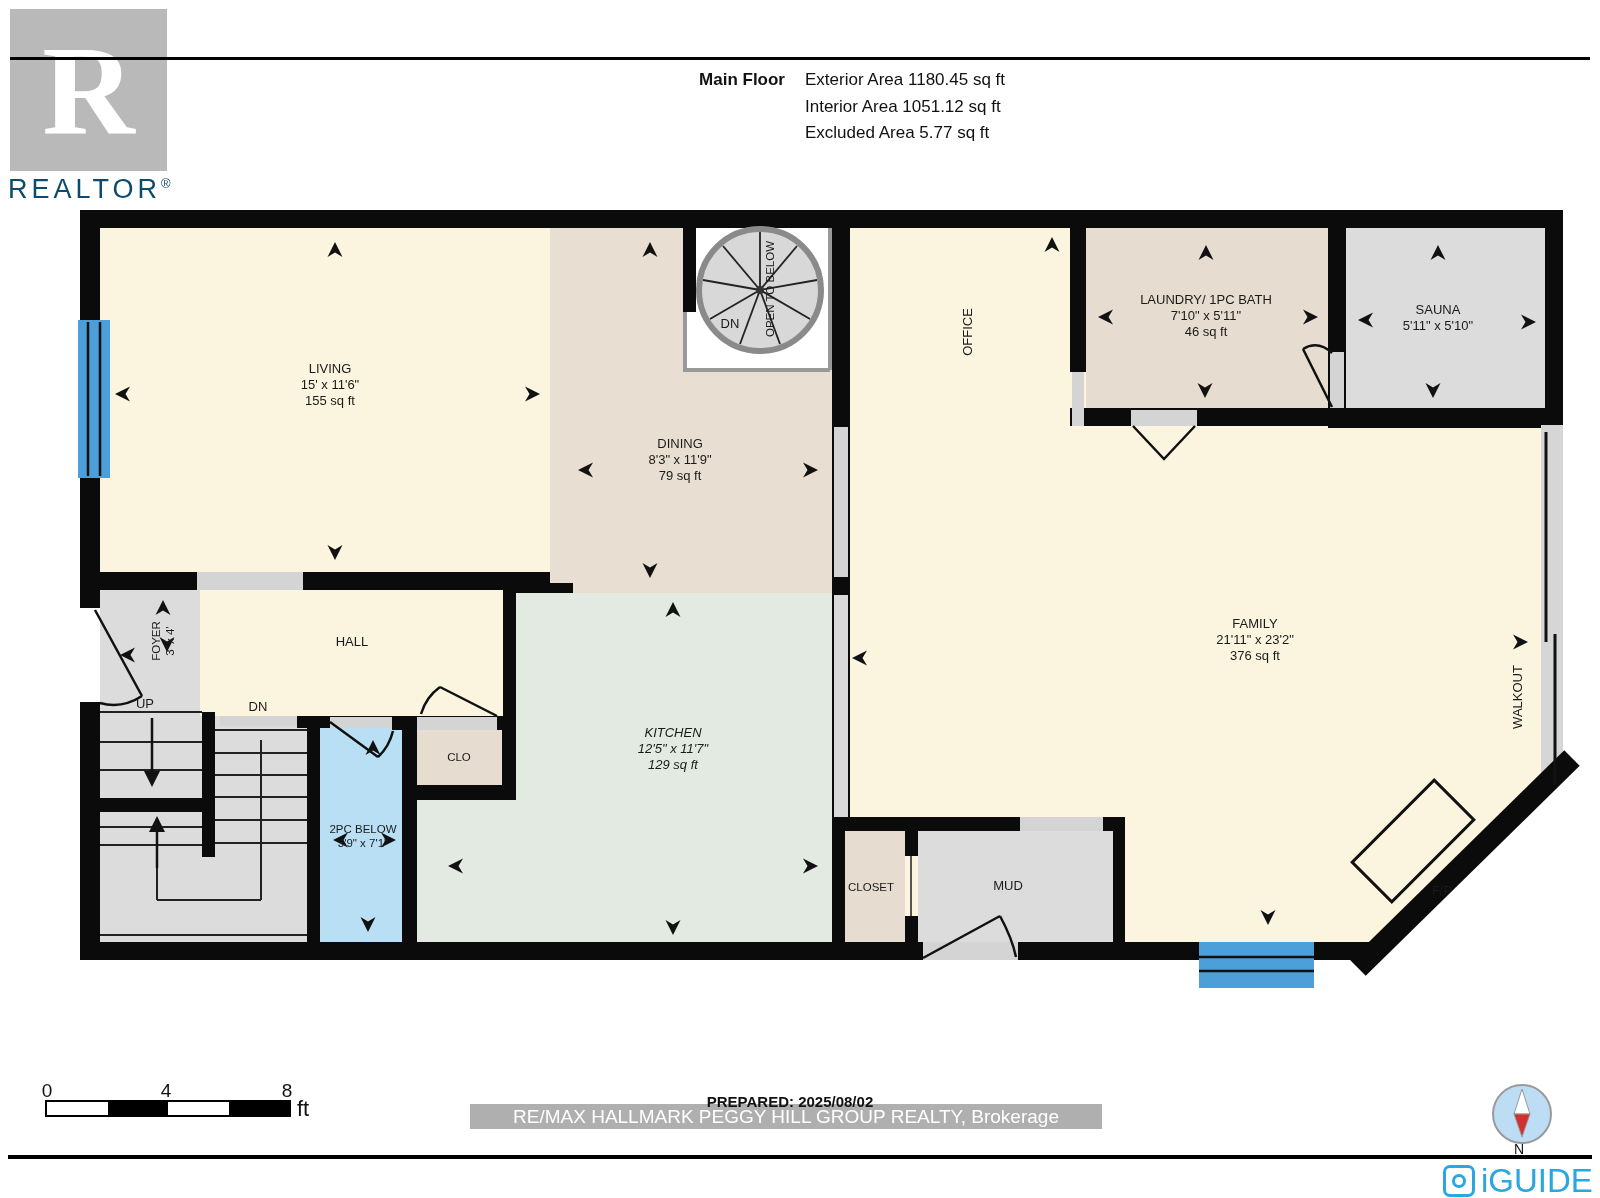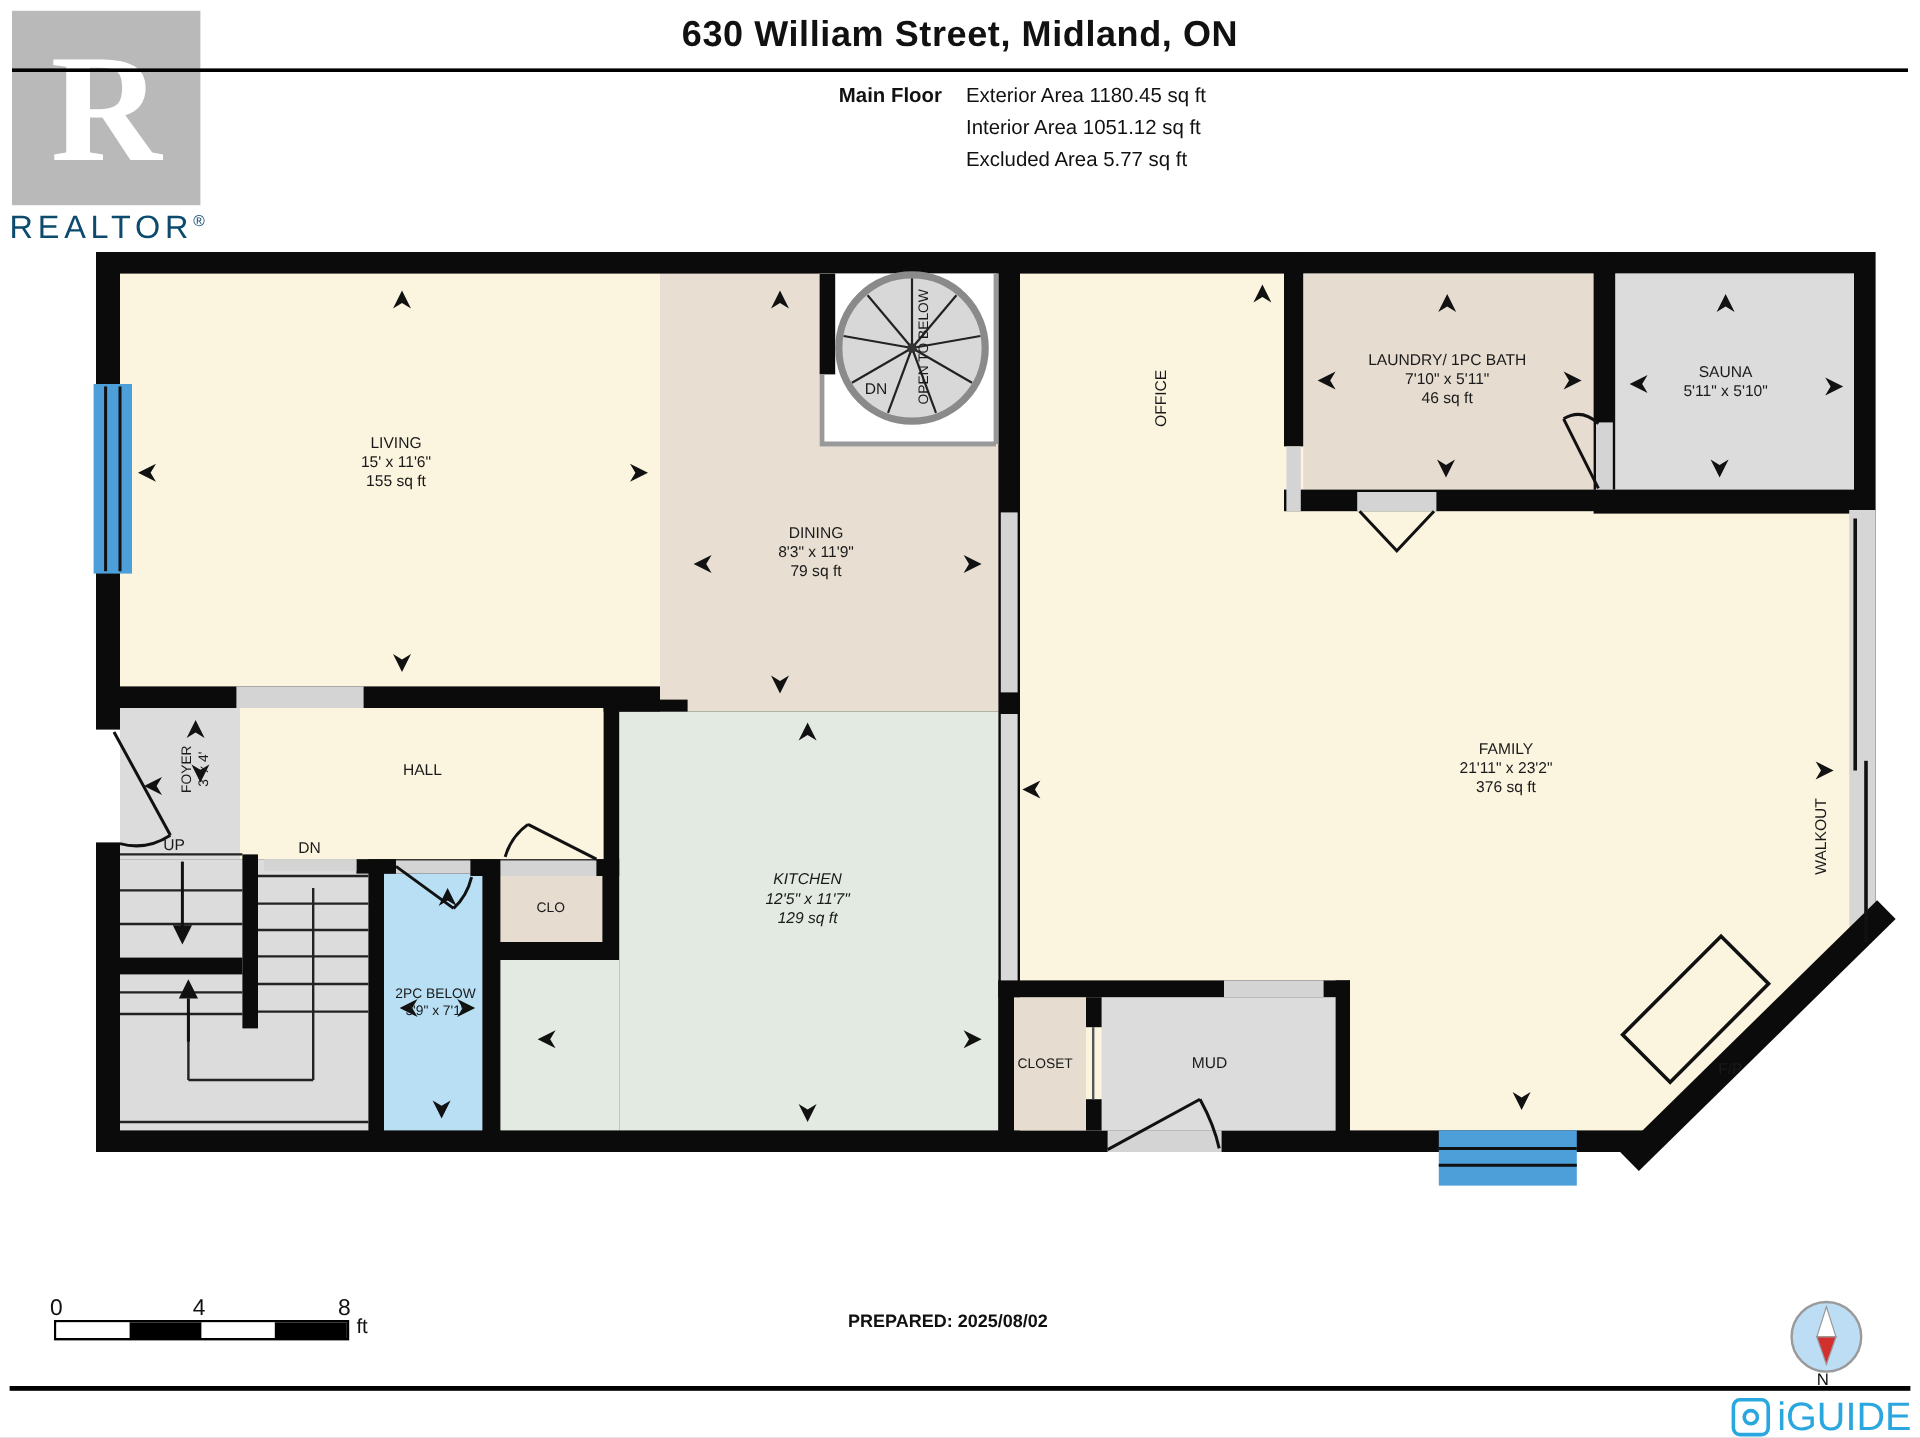--- a/index.html
+++ b/index.html
@@ -28,39 +28,38 @@
   .overlay{position:absolute;left:0;top:0;z-index:20;overflow:visible;}
   .lbl{position:absolute;transform:translate(-50%,-50%);text-align:center;font-size:13px;
        line-height:16px;color:#1a1a1a;white-space:nowrap;z-index:30;}
   .lbl.sm{font-size:11.5px;line-height:14px;}
   .lbl.rot{transform:translate(-50%,-50%) rotate(-90deg);}
   
   .tick{font-size:19px;transform:translate(-50%,0);}
   .sbar{left:45px;top:1100px;width:242px;height:13px;border:2px solid #000;display:flex;z-index:5;}
   .sbar i{flex:1;} .sbar i:nth-child(1),.sbar i:nth-child(3){background:#fff;}
   .sbar i:nth-child(2),.sbar i:nth-child(4){background:#000;}
-  .ftunit{left:297px;top:1096px;font-size:17px;}
+  .ftunit{left:297px;top:1096px;font-size:22px;}
   .prepared{left:640px;top:1093px;width:300px;text-align:center;font-size:15px;font-weight:bold;z-index:40;}
   .wmark{left:470px;top:1104px;width:632px;height:25px;background:rgba(168,168,168,.92);color:#fff;
          font-size:19px;text-align:center;line-height:25px;white-space:nowrap;overflow:hidden;z-index:35;}
   .disc{left:10px;top:1169px;font-size:15px;color:#000;}
   .compass{left:1492px;top:1084px;width:56px;height:56px;border-radius:50%;
            background:#BCDDF3;border:2px solid #9a9a9a;z-index:5;}
   .nlbl{left:1519px;top:1141px;transform:translate(-50%,0);font-size:14px;}
   .iguide{left:1443px;top:1164px;display:flex;align-items:center;gap:6px;z-index:5;}
   .igicon{width:26px;height:26px;border:3px solid #2AA7DF;border-radius:7px;position:relative;}
   .igicon i{position:absolute;left:6px;top:6px;width:8px;height:8px;border:3px solid #2AA7DF;border-radius:50%;}
   .igtext{color:#2AA7DF;font-size:33px;line-height:33px;}
 </style>
 </head>
 <body>
 
 <div id="canvas">
 
-  <div class="abs title">630 William Street, Midland, ON</div>
   <div class="abs hline" style="left:10px;top:57px;width:1580px;"></div>
   <div class="abs floorlbl">Main Floor</div>
   <div class="abs areatxt" style="top:70px;">Exterior Area 1180.45 sq ft</div>
   <div class="abs areatxt" style="top:97px;">Interior Area 1051.12 sq ft</div>
   <div class="abs areatxt" style="top:123px;">Excluded Area 5.77 sq ft</div>
 
   <div class="abs rlogo">
       <span>R</span>
     </div>
   <div class="abs rword"><span>REALTOR</span><sup>®</sup></div>
@@ -286,20 +285,21 @@
   <div class="abs tick" style="left:166px;top:1080px;">4</div>
   <div class="abs tick" style="left:287px;top:1080px;">8</div>
   <div class="abs sbar">
       <i></i>
       <i></i>
       <i></i>
       <i></i>
     </div>
   <div class="abs ftunit">ft</div>
 
+  <div class="abs wmark">RE/MAX HALLMARK PEGGY HILL GROUP REALTY, Brokerage</div>
   <div class="abs prepared">PREPARED: 2025/08/02</div>
 
   <div class="abs hline" style="left:8px;top:1155px;width:1584px;height:4px;"></div>
 
   <div class="abs compass">
     <svg width="56" height="56" viewBox="0 0 56 56">
       <polygon points="28,3 20,28 36,28" fill="#ffffff" stroke="#999" stroke-width="1"></polygon>
       <polygon points="20,28 36,28 28,51" fill="#D32F2F" stroke="#999" stroke-width="1"></polygon>
     </svg>
   </div>

